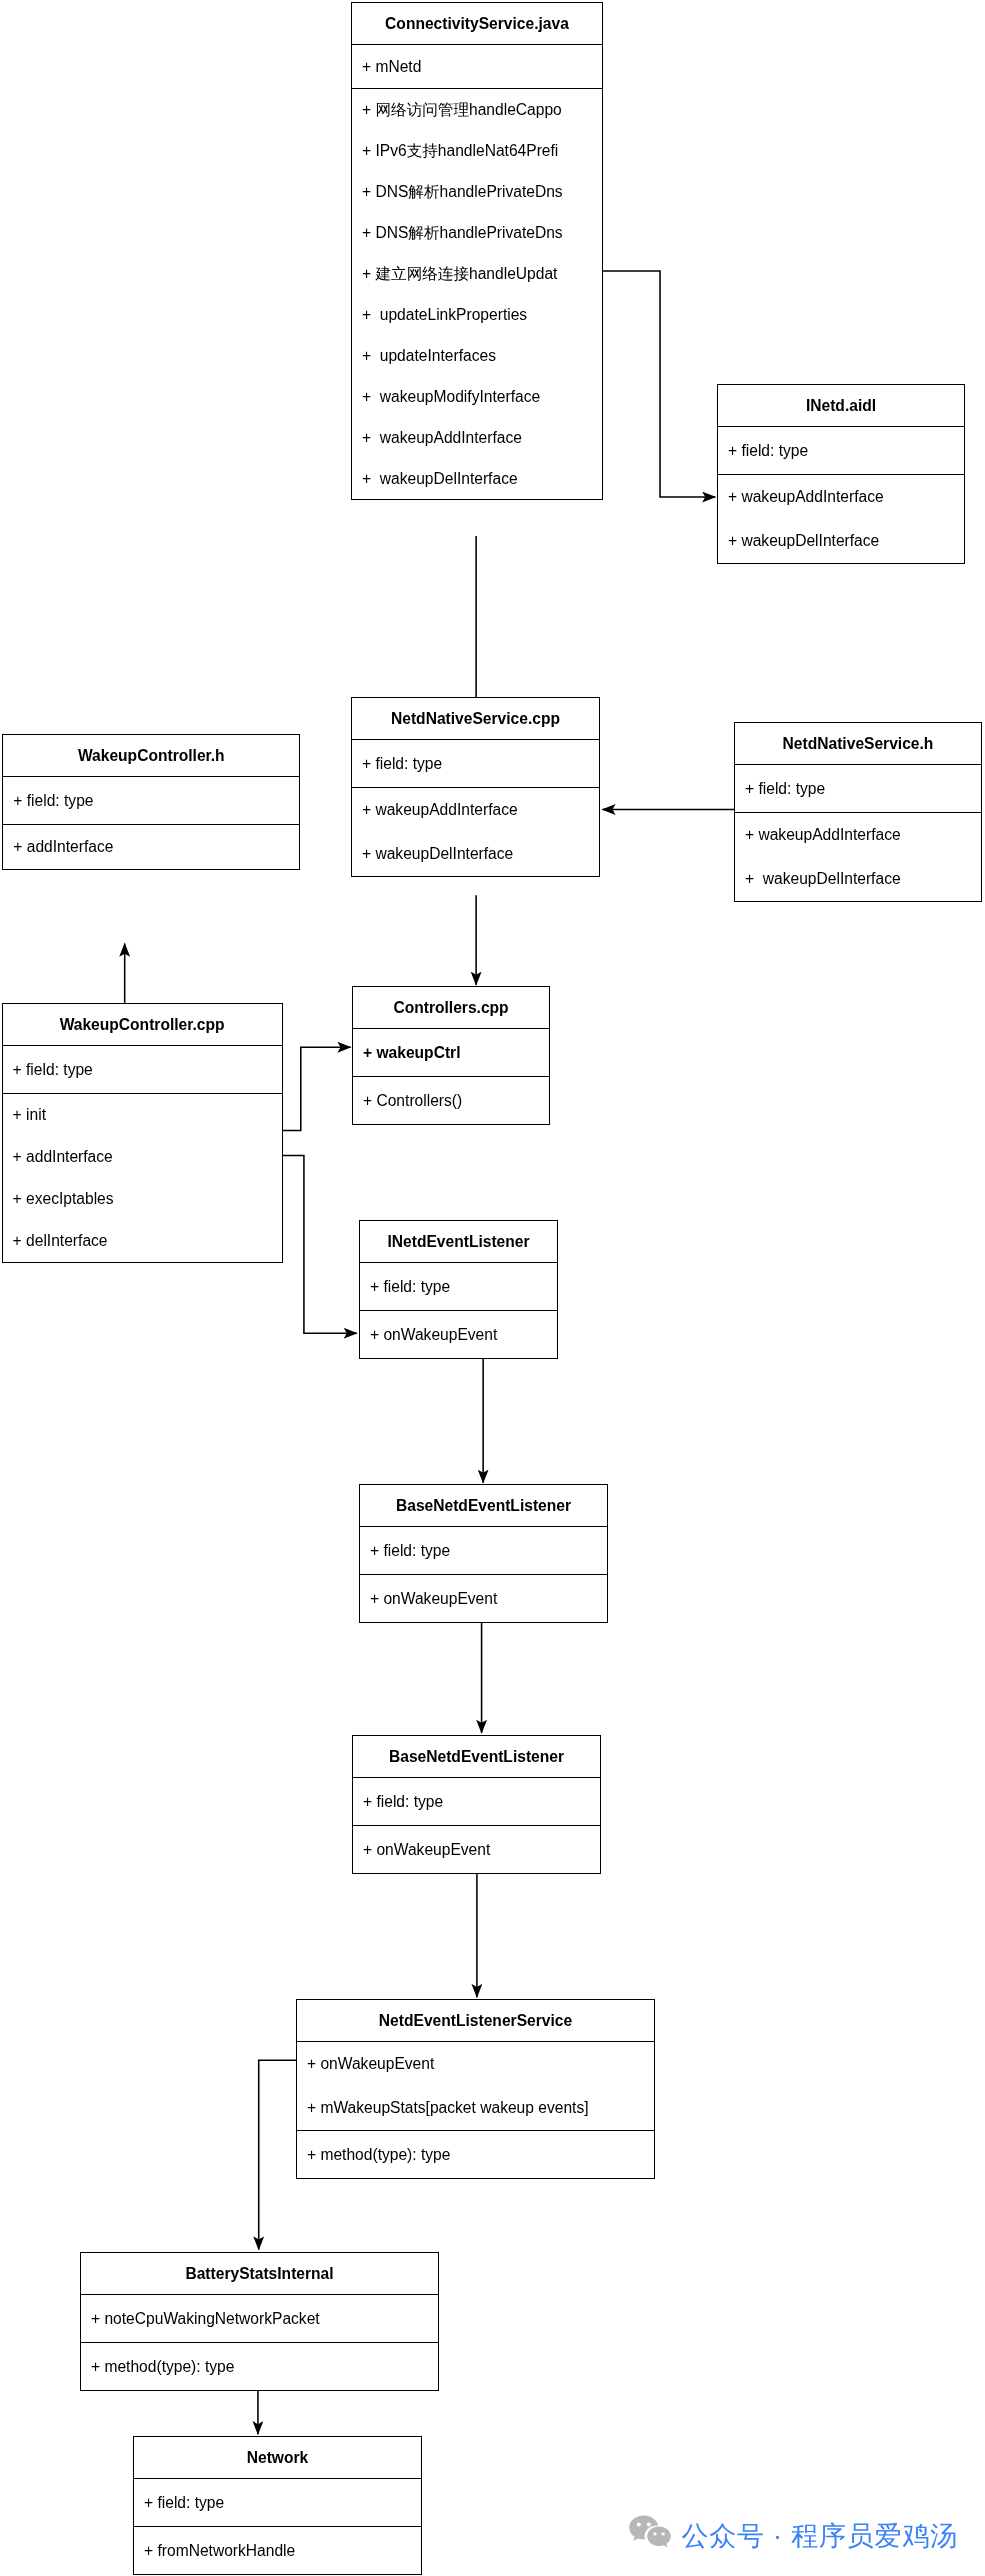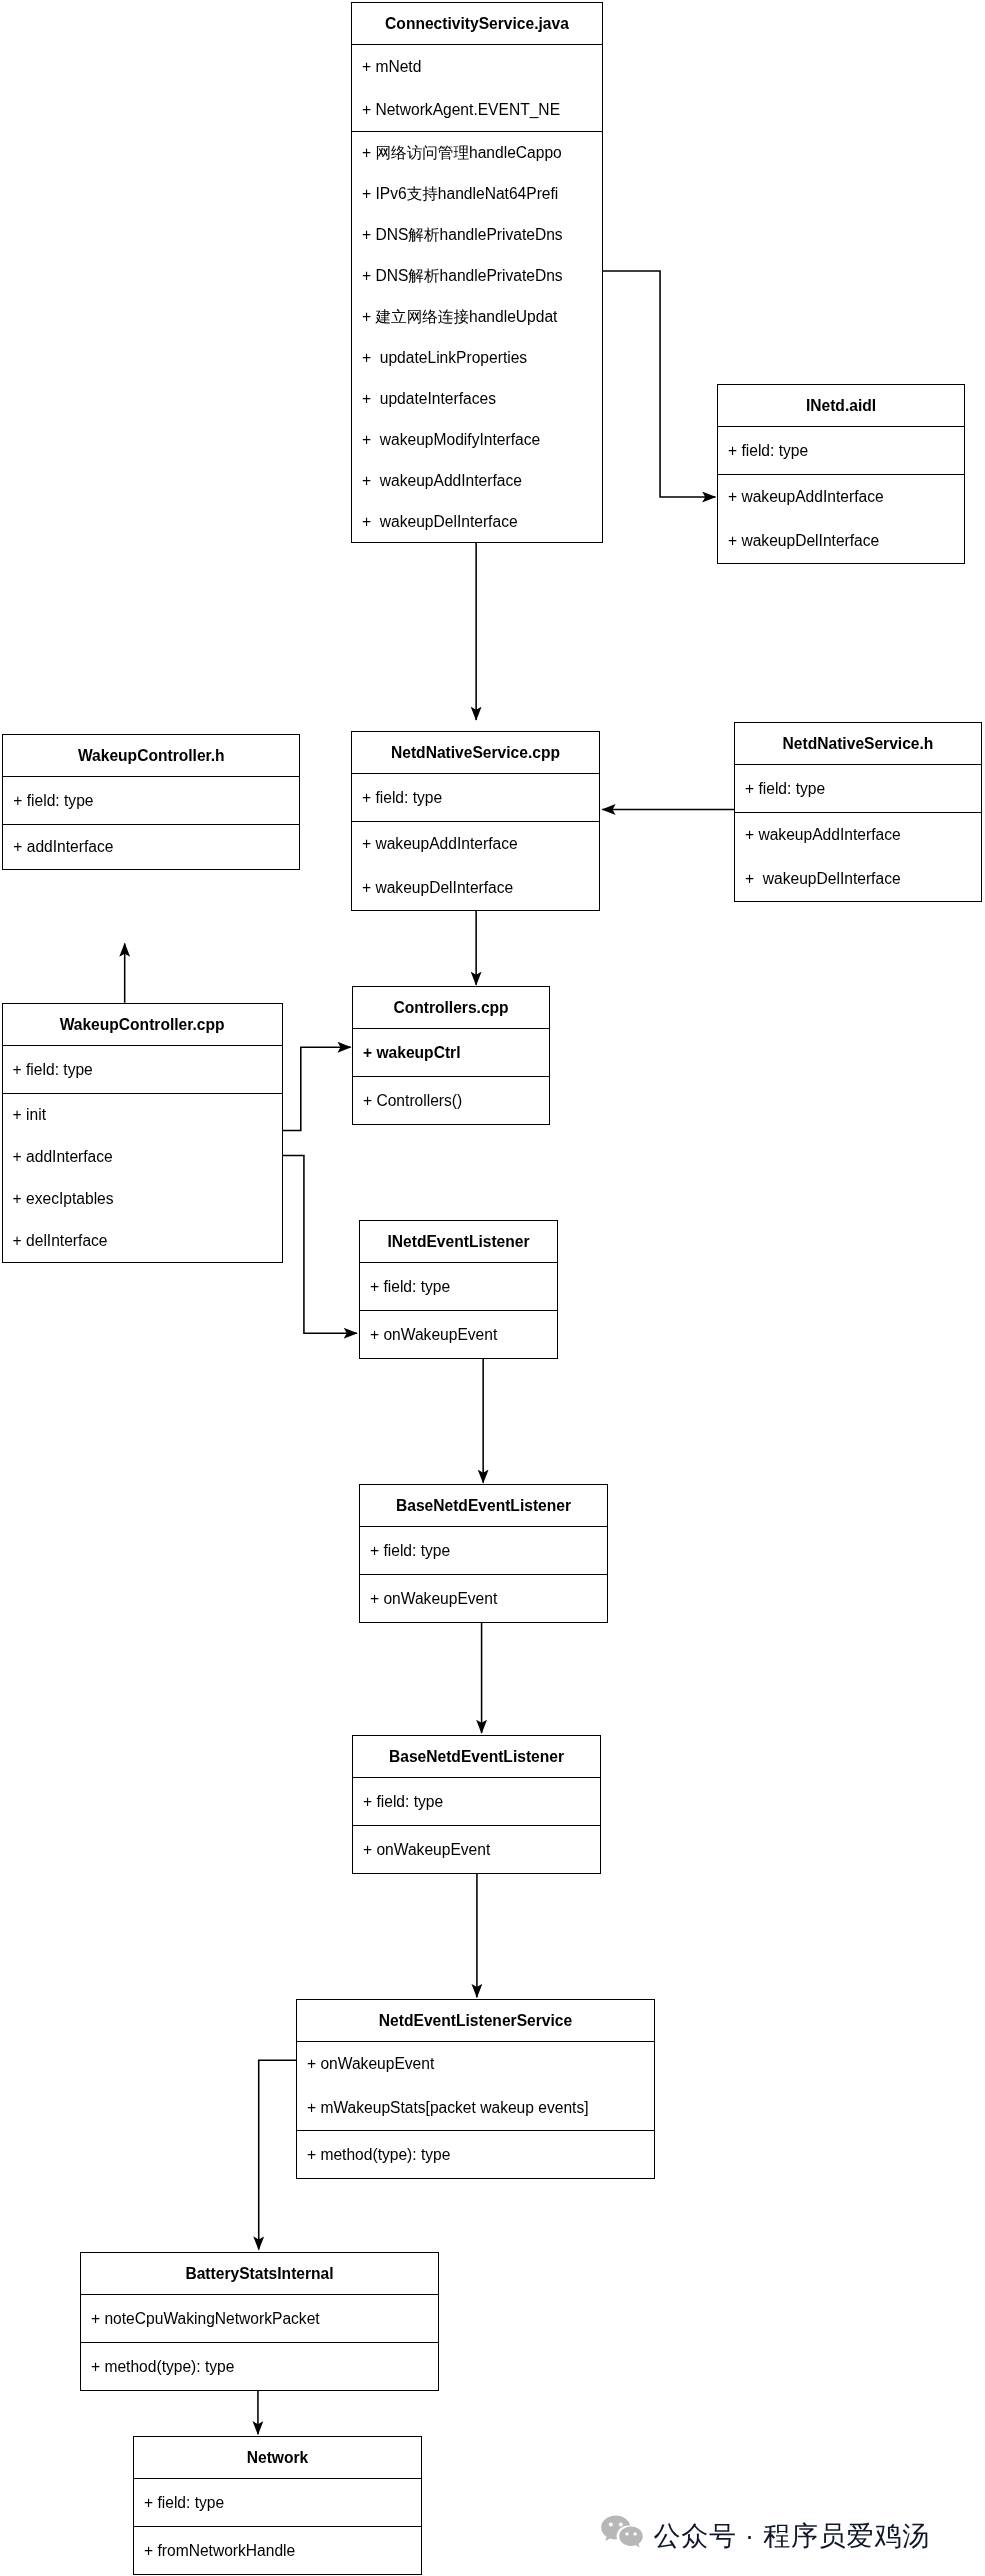--- a/index.html
+++ b/index.html
@@ -10,21 +10,21 @@
   .title{height:41px;line-height:41px;text-align:center;font-weight:bold;border-bottom:1.6px solid #000;white-space:pre;overflow:hidden;}
   .sec + .sec{border-top:1.6px solid #000;}
   .row{padding-left:10px;white-space:pre;overflow:hidden;}
   .rh52 .row{height:41px;line-height:41px;}
   .rh54 .row{height:42px;line-height:42px;}
   .rh55 .row{height:43px;line-height:43px;}
   .rh56 .row{height:44px;line-height:44px;}
   .rh60 .row{height:47px;line-height:47px;}
   .bold{font-weight:bold;}
   .wire{fill:none;stroke:#000;stroke-width:2;}
-  #watermark{position:absolute;left:600px;top:2514px;height:44px;display:flex;align-items:center;gap:9.4px;color:#0f172a;font-size:27px;letter-spacing:0.8px;}
+  #watermark{position:absolute;left:628px;top:2514px;height:44px;display:flex;align-items:center;gap:9.4px;color:#3b82f6;font-size:27px;letter-spacing:0.8px;}
 </style>
 </head>
 <body>
 
 <div id="canvas">
 
   <svg id="wires" xmlns="http://www.w3.org/2000/svg" viewBox="0 0 1264 3304" width="985" height="2576">
     <defs>
       <marker id="arr" markerUnits="userSpaceOnUse" markerWidth="20" markerHeight="16" refX="17" refY="7" orient="auto">
         <path d="M0,0 L18,7 L0,14 L4,7 Z" fill="#000"></path>
@@ -41,21 +41,20 @@
     <polyline class="wire" marker-end="url(#arr)" points="618,2077 618,2223"></polyline>
     <polyline class="wire" marker-end="url(#arr)" points="612,2398 612,2562"></polyline>
     <polyline class="wire" marker-end="url(#arr)" points="380,2643 332,2643 332,2886"></polyline>
     <polyline class="wire" marker-end="url(#arr)" points="331,3062 331,3123"></polyline>
   </svg>
 
   <div class="box" style="left:351px;top:2.3px;width:252px">
     <div class="title">ConnectivityService.java</div>
     <div class="sec rh55">
       <div class="row">+ mNetd</div>
-      <div class="row">+ NetworkAgent.EVENT_NE</div>
     </div>
     <div class="sec rh52">
       <div class="row">+ 网络访问管理handleCappo</div>
       <div class="row">+ IPv6支持handleNat64Prefi</div>
       <div class="row">+ DNS解析handlePrivateDns</div>
       <div class="row">+ DNS解析handlePrivateDns</div>
       <div class="row">+ 建立网络连接handleUpdat</div>
       <div class="row">+  updateLinkProperties</div>
       <div class="row">+  updateInterfaces</div>
       <div class="row">+  wakeupModifyInterface</div>
@@ -68,21 +67,21 @@
     <div class="title">INetd.aidl</div>
     <div class="sec rh60">
       <div class="row">+ field: type</div>
     </div>
     <div class="sec rh56">
       <div class="row">+ wakeupAddInterface</div>
       <div class="row">+ wakeupDelInterface</div>
     </div>
   </div>
 
-  <div class="box" style="left:351px;top:731px;width:249px">
+  <div class="box" style="left:351px;top:697px;width:249px">
     <div class="title">NetdNativeService.cpp</div>
     <div class="sec rh60">
       <div class="row">+ field: type</div>
     </div>
     <div class="sec rh56">
       <div class="row">+ wakeupAddInterface</div>
       <div class="row">+ wakeupDelInterface</div>
     </div>
   </div>
 

